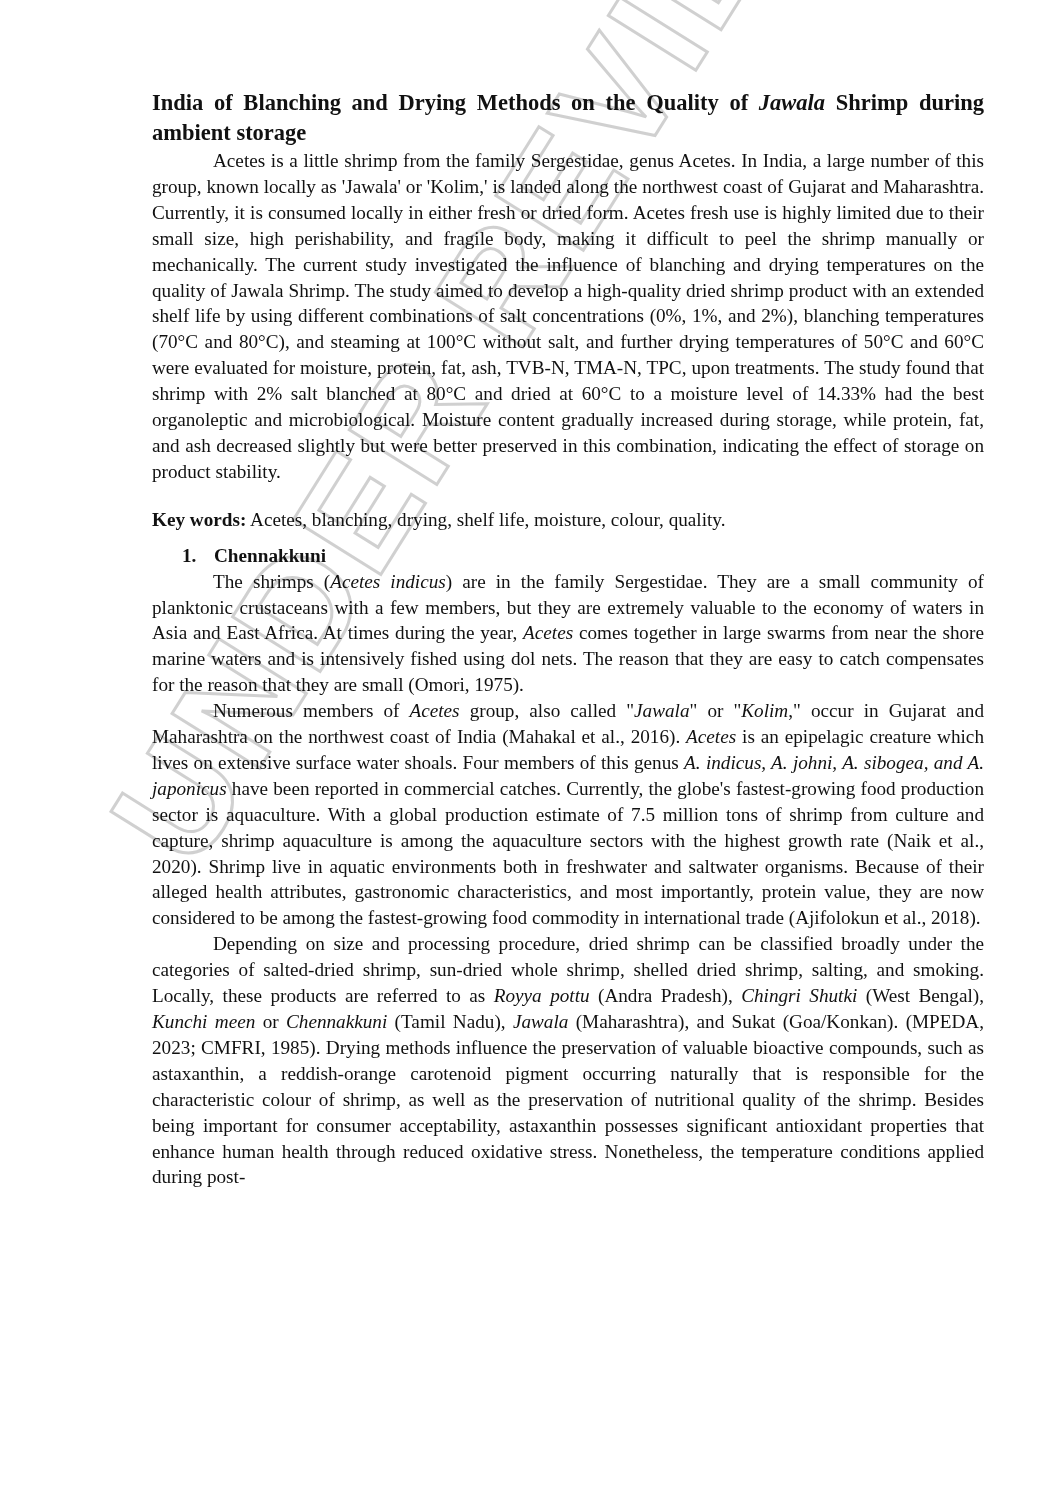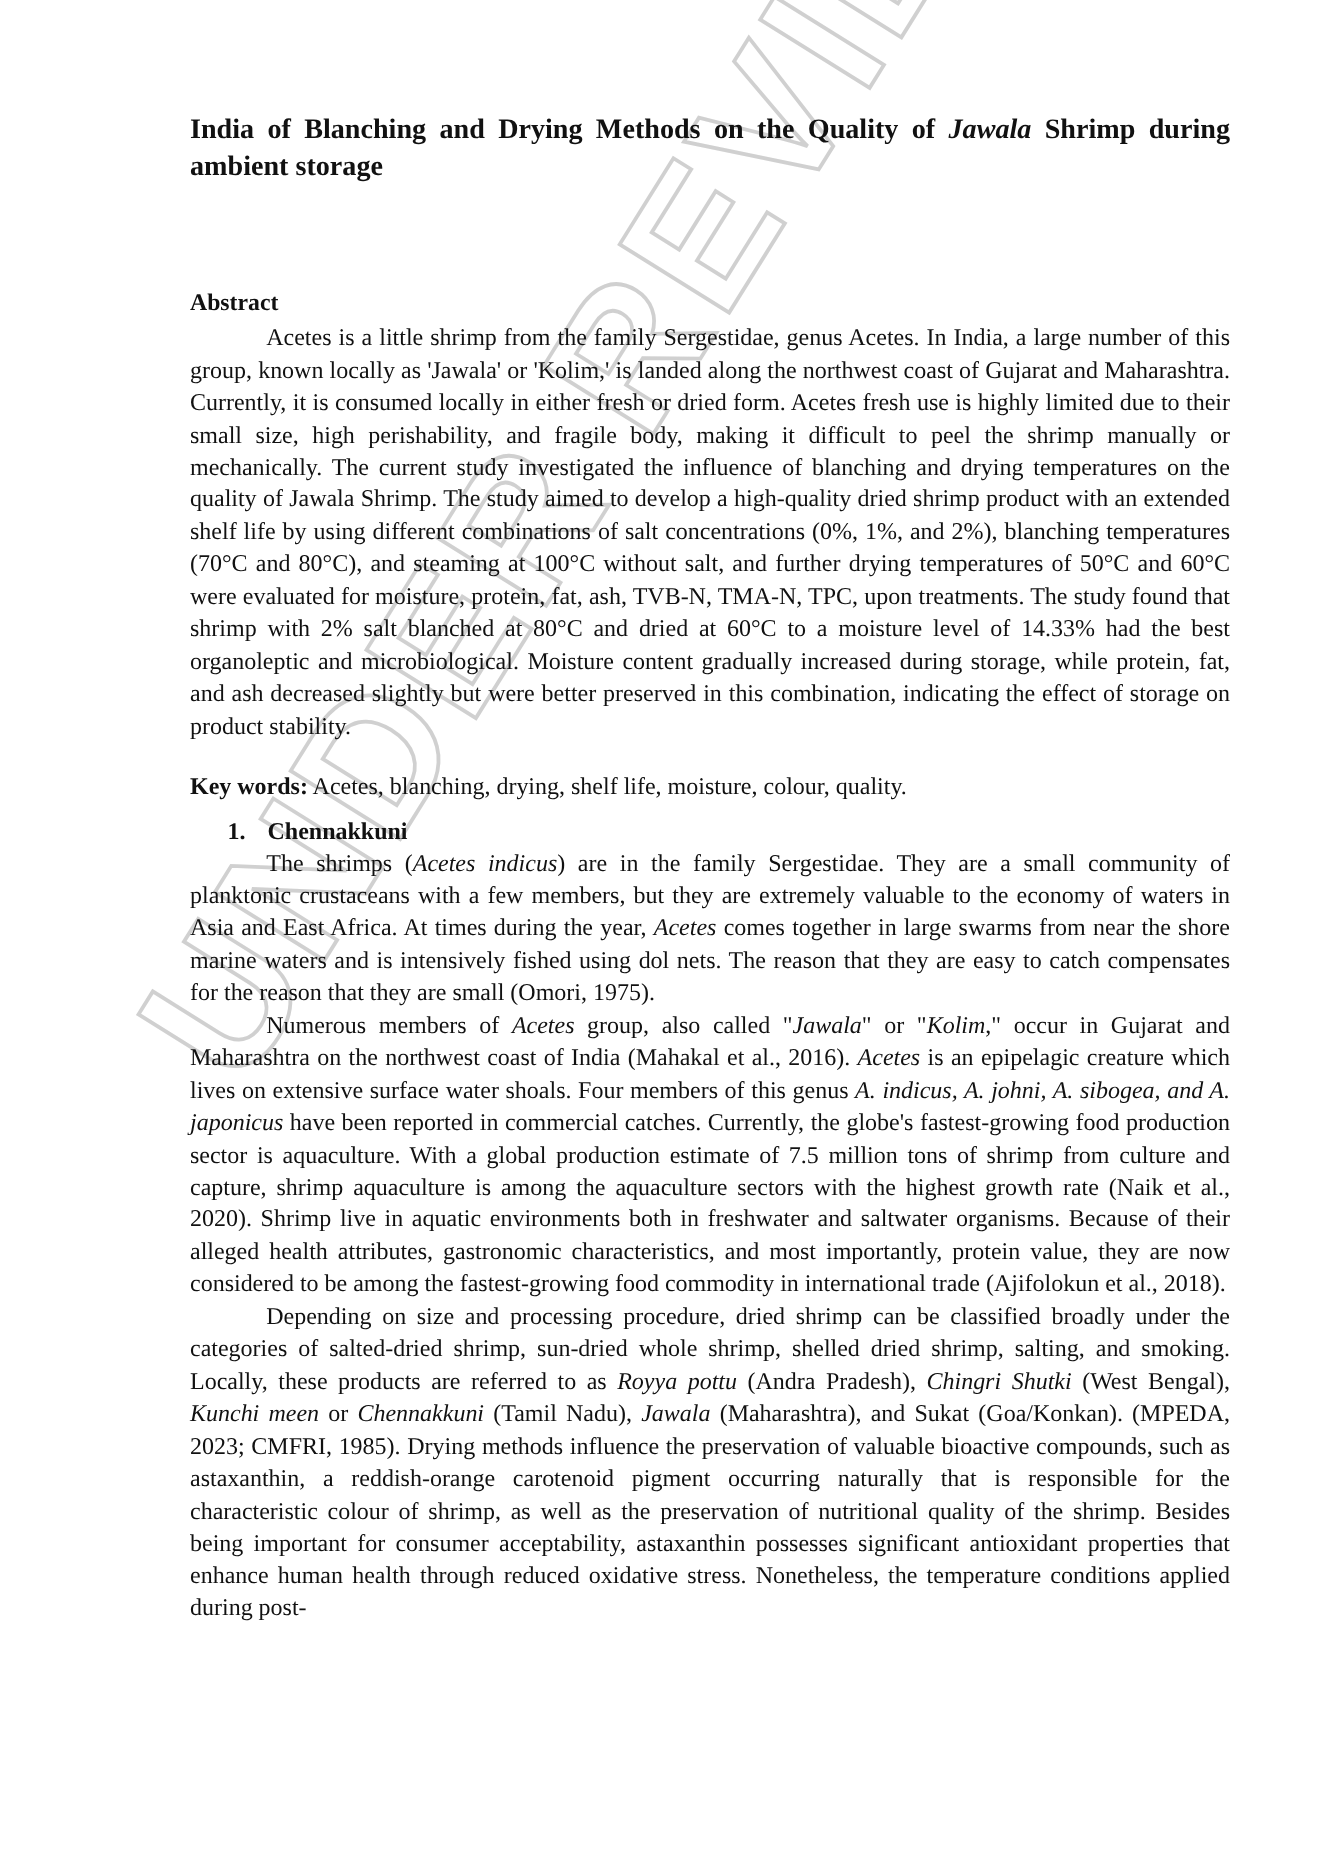--- a/index.html
+++ b/index.html
@@ -26,21 +26,20 @@
   }
 </style>
 </head>
 <body>
 
 <div class="watermark">UNDER REVIEW</div>
 
 <div class="page">
   <h1 class="title"><span>India of Blanching and Drying Methods on the Quality of </span><i>Jawala</i><span> Shrimp during ambient storage</span></h1>
 
-  <div class="abstract-h">Abstract</div>
   <p class="indent">Acetes is a little shrimp from the family Sergestidae, genus Acetes. In India, a large number of this group, known locally as 'Jawala' or 'Kolim,' is landed along the northwest coast of Gujarat and Maharashtra. Currently, it is consumed locally in either fresh or dried form. Acetes fresh use is highly limited due to their small size, high perishability, and fragile body, making it difficult to peel the shrimp manually or mechanically. The current study investigated the influence of blanching and drying temperatures on the quality of Jawala Shrimp. The study aimed to develop a high-quality dried shrimp product with an extended shelf life by using different combinations of salt concentrations (0%, 1%, and 2%), blanching temperatures (70°C and 80°C), and steaming at 100°C without salt, and further drying temperatures of 50°C and 60°C were evaluated for moisture, protein, fat, ash, TVB-N, TMA-N, TPC, upon treatments. The study found that shrimp with 2% salt blanched at 80°C and dried at 60°C to a moisture level of 14.33% had the best organoleptic and microbiological. Moisture content gradually increased during storage, while protein, fat, and ash decreased slightly but were better preserved in this combination, indicating the effect of storage on product stability.</p>
 
   <p class="kw"><b>Key words:</b><span> Acetes, blanching, drying, shelf life, moisture, colour, quality.</span></p>
 
   <div class="sec"><span class="num">1.</span><span>Chennakkuni</span></div>
 
   <p class="indent"><span>The shrimps (</span><i>Acetes indicus</i><span>) are in the family Sergestidae. They are a small community of planktonic crustaceans with a few members, but they are extremely valuable to the economy of waters in Asia and East Africa. At times during the year, </span><i>Acetes</i><span> comes together in large swarms from near the shore marine waters and is intensively fished using dol nets. The reason that they are easy to catch compensates for the reason that they are small (Omori, 1975).</span></p>
 
   <p class="indent gap"><span>Numerous members of </span><i>Acetes</i><span> group, also called "</span><i>Jawala</i><span>" or "</span><i>Kolim</i><span>," occur in Gujarat and Maharashtra on the northwest coast of India (Mahakal et al., 2016). </span><i>Acetes</i><span> is an epipelagic creature which lives on extensive surface water shoals. Four members of this genus </span><i>A. indicus, A. johni, A. sibogea, and A. japonicus</i><span> have been reported in commercial catches. Currently, the globe's fastest-growing food production sector is aquaculture. With a global production estimate of 7.5 million tons of shrimp from culture and capture, shrimp aquaculture is among the aquaculture sectors with the highest growth rate (Naik et al., 2020). Shrimp live in aquatic environments both in freshwater and saltwater organisms. Because of their alleged health attributes, gastronomic characteristics, and most importantly, protein value, they are now considered to be among the fastest-growing food commodity in international trade (Ajifolokun et al., 2018).</span></p>
 

